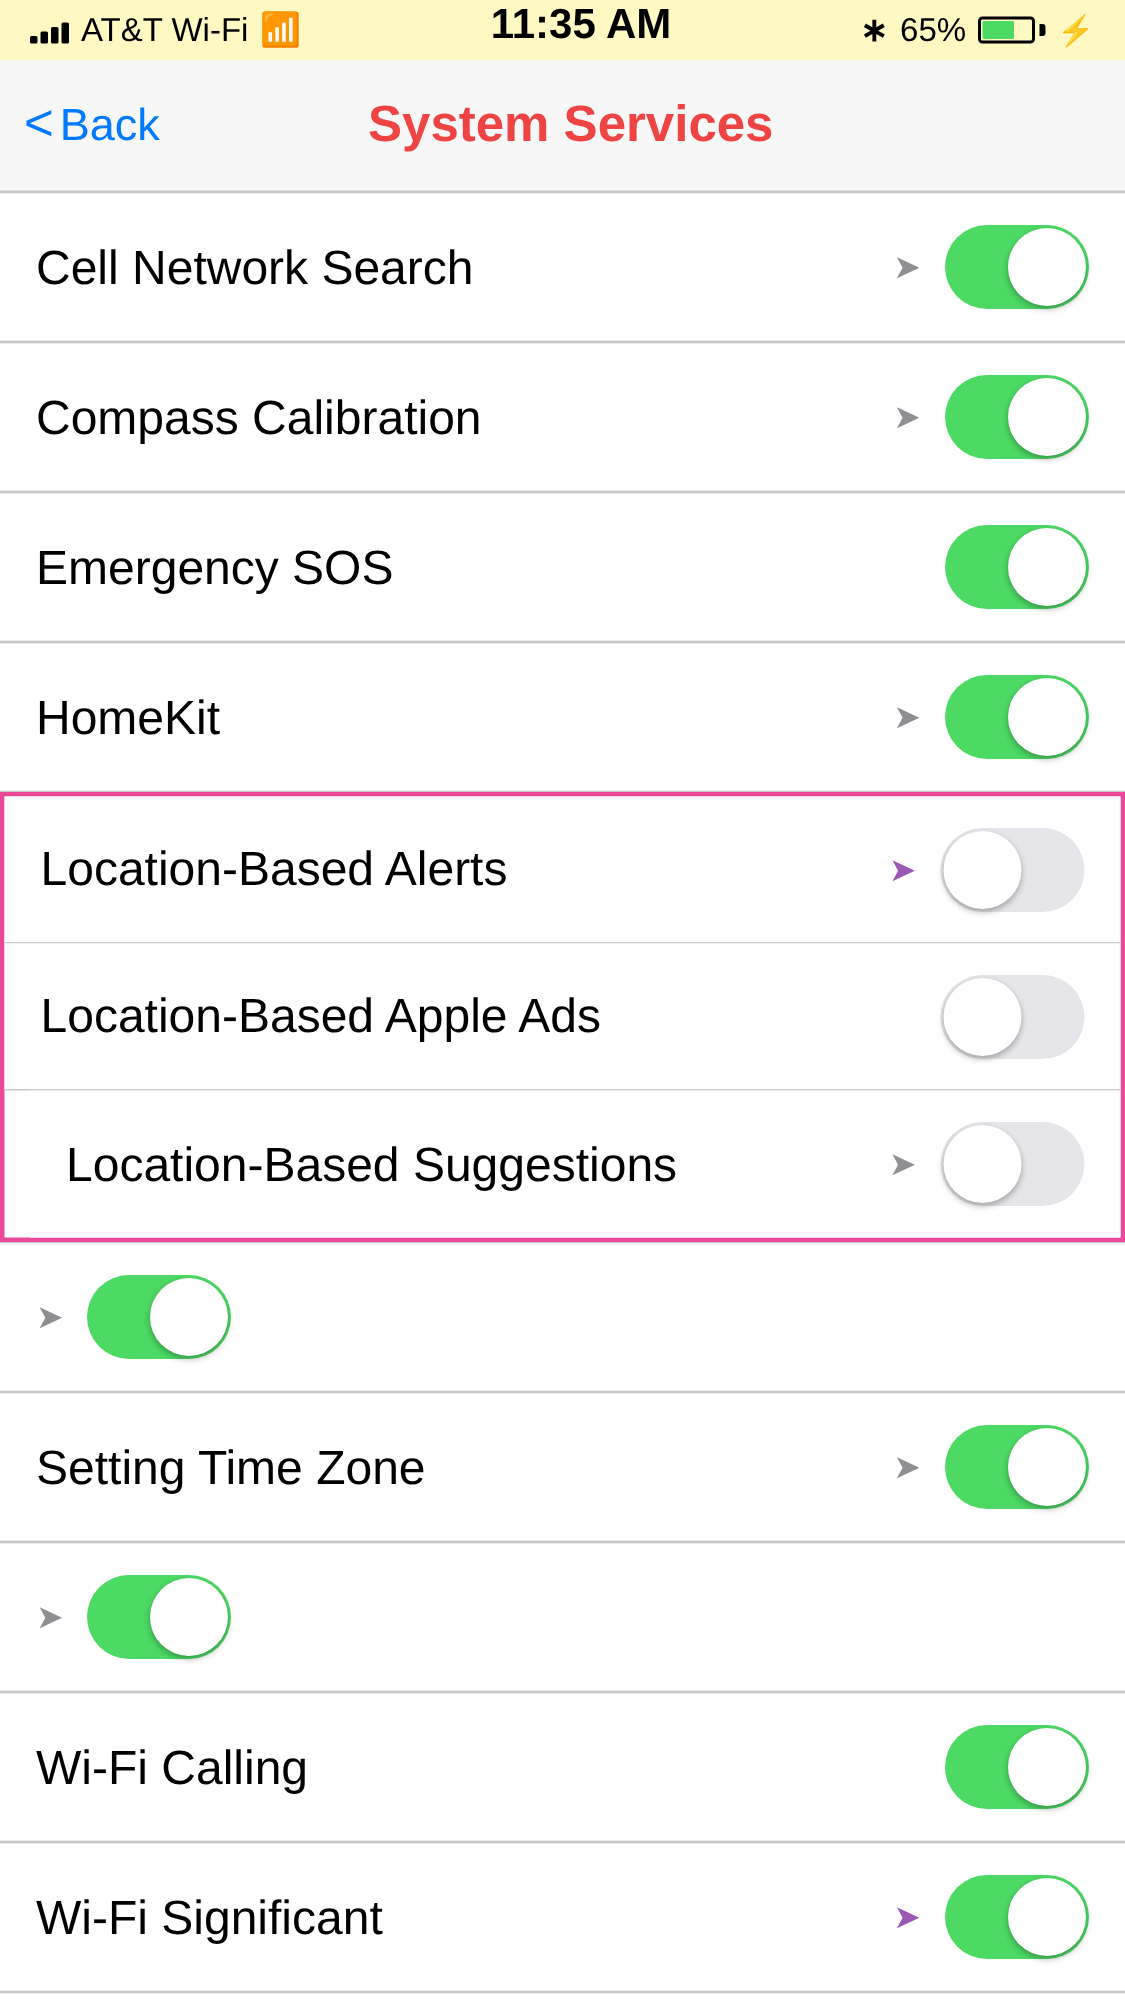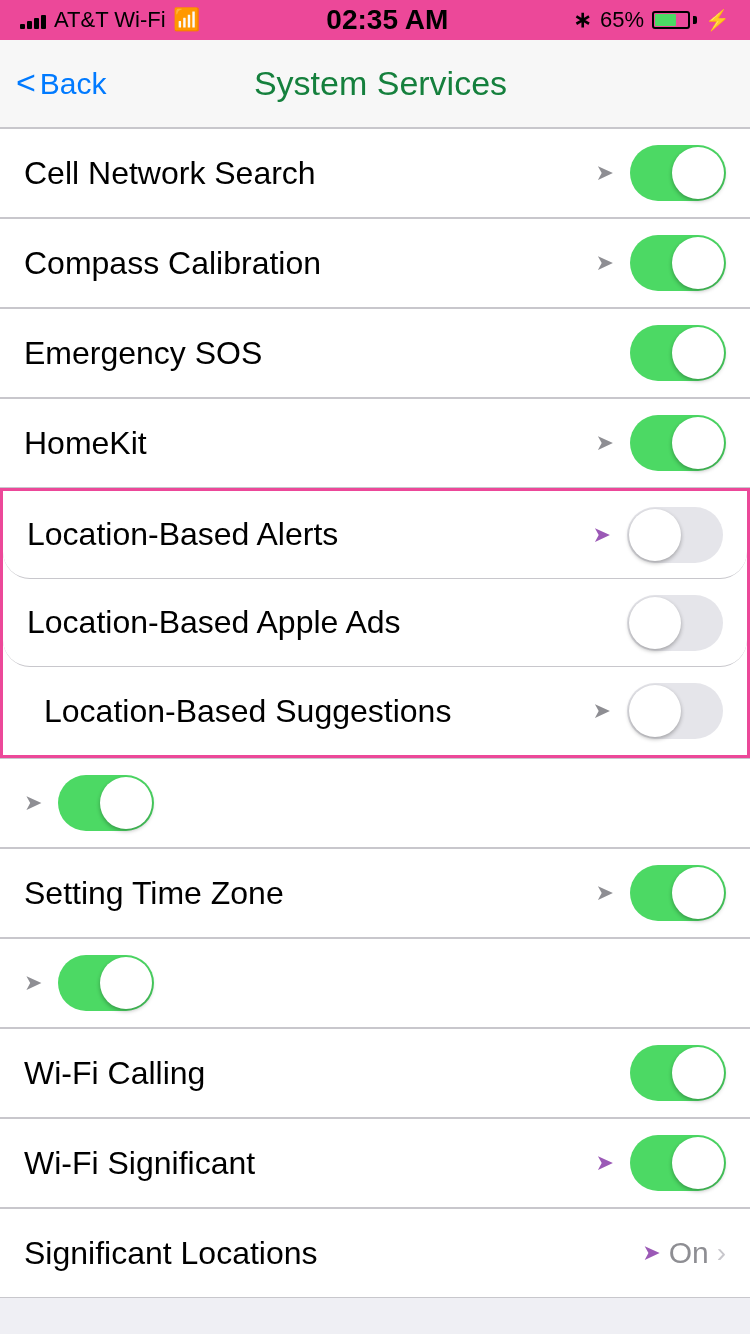--- a/index.html
+++ b/index.html
@@ -7,24 +7,23 @@
     body {
       font-family: -apple-system, 'Helvetica Neue', Arial, sans-serif;
       background: #efeff4;
       width: 750px;
       min-height: 1334px;
       overflow-x: hidden;
     }
 
     
     .status-bar {
-      background: #ec4899;
+      background: #fef9c3;
       height: 40px;
       display: flex;
-      align-items: center;
       justify-content: space-between;
       padding: 0 20px;
       font-size: 24px;
       font-weight: 600;
     }
     .status-left { display: flex; align-items: center; gap: 8px; }
     .status-center { font-size: 28px; font-weight: 600; }
     .status-right { display: flex; align-items: center; gap: 8px; font-size: 22px; }
     .signal-bars { display: flex; align-items: flex-end; gap: 2px; height: 18px; }
     .signal-bars span {
@@ -80,41 +79,40 @@
       gap: 4px;
       cursor: pointer;
     }
     .nav-back-chevron {
       font-size: 34px;
       font-weight: 300;
       margin-top: -2px;
     }
     .nav-title {
       font-size: 34px;
-      font-weight: 400;
-      color: #15803d;
+      font-weight: 700;
+      color: #ef4444;
       margin-left: 11px;
     }
 
     
     .settings-section {
       background: #fff;
       border-top: 1px solid #c8c7cc;
       border-bottom: 1px solid #c8c7cc;
       margin-bottom: 0;
     }
     .settings-item {
       display: flex;
       align-items: center;
       justify-content: space-between;
       padding: 0 24px;
-      height: 88px;
+      height: 98px;
       border-bottom: 1px solid #c8c7cc;
       background: #fff;
-      border-radius: 27px;
     }
     .settings-item:last-child {
       border-bottom: none;
     }
     .item-left {
       display: flex;
       align-items: center;
       flex: 1;
     }
     .item-label {
@@ -189,21 +187,21 @@
   <div class="status-left">
     <div class="signal-bars">
       <span style="height:5px"></span>
       <span style="height:8px"></span>
       <span style="height:11px"></span>
       <span style="height:14px"></span>
     </div>
     <span style="font-size:22px; font-weight:500;">AT&amp;T Wi-Fi</span>
     <span style="font-size:22px;">📶</span>
   </div>
-  <div class="status-center">02:35 AM</div>
+  <div class="status-center">11:35 AM</div>
   <div class="status-right">
     <span style="font-size:22px;">∗</span>
     <span style="font-size:22px;font-weight:400;">65%</span>
     <div class="battery-icon">
       <div class="battery-body">
         <div class="battery-fill"></div>
       </div>
       <div class="battery-tip"></div>
     </div>
     <span style="font-size:20px;">⚡</span>

